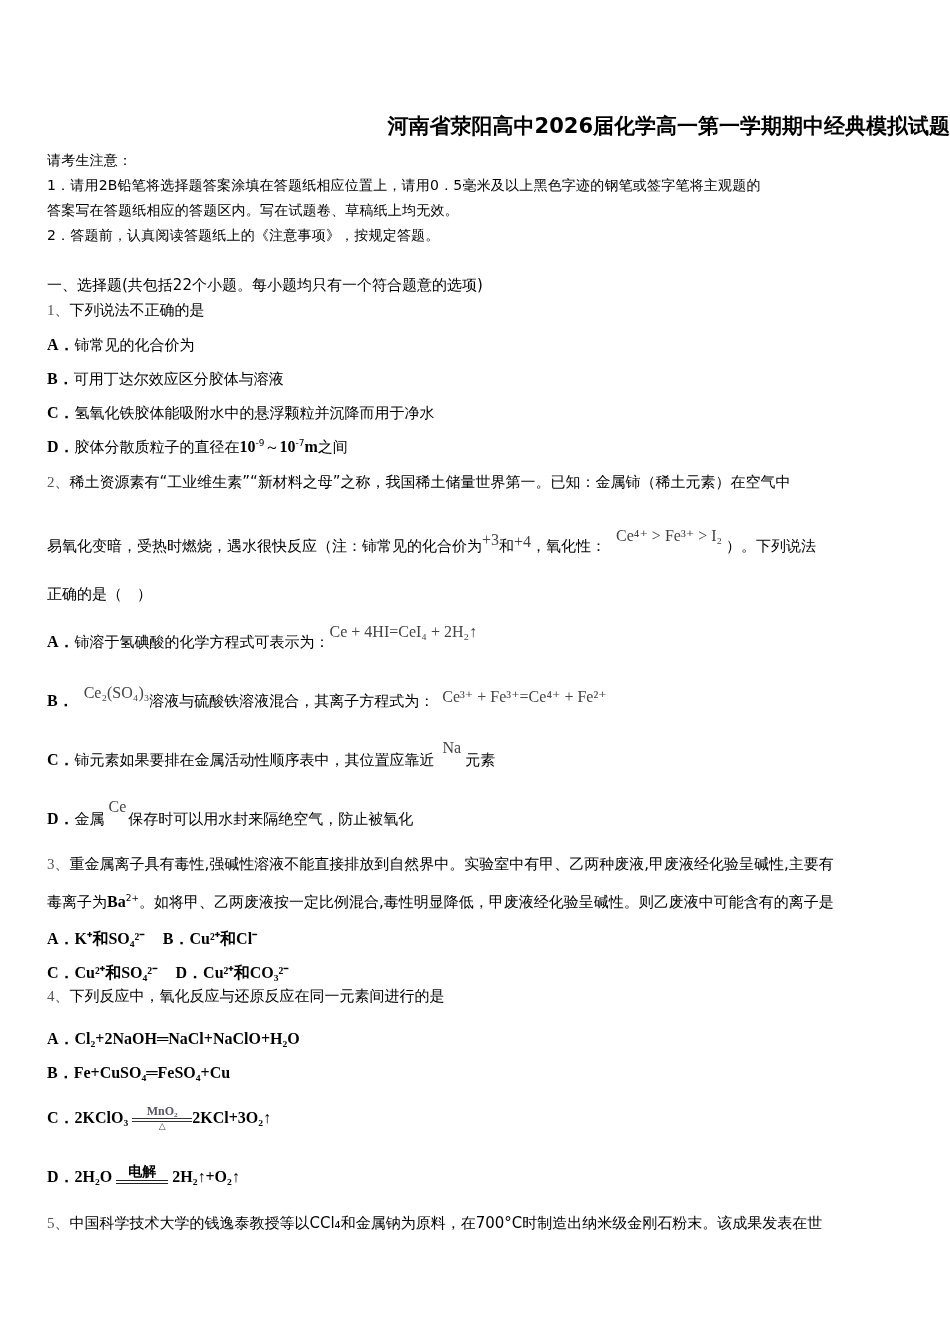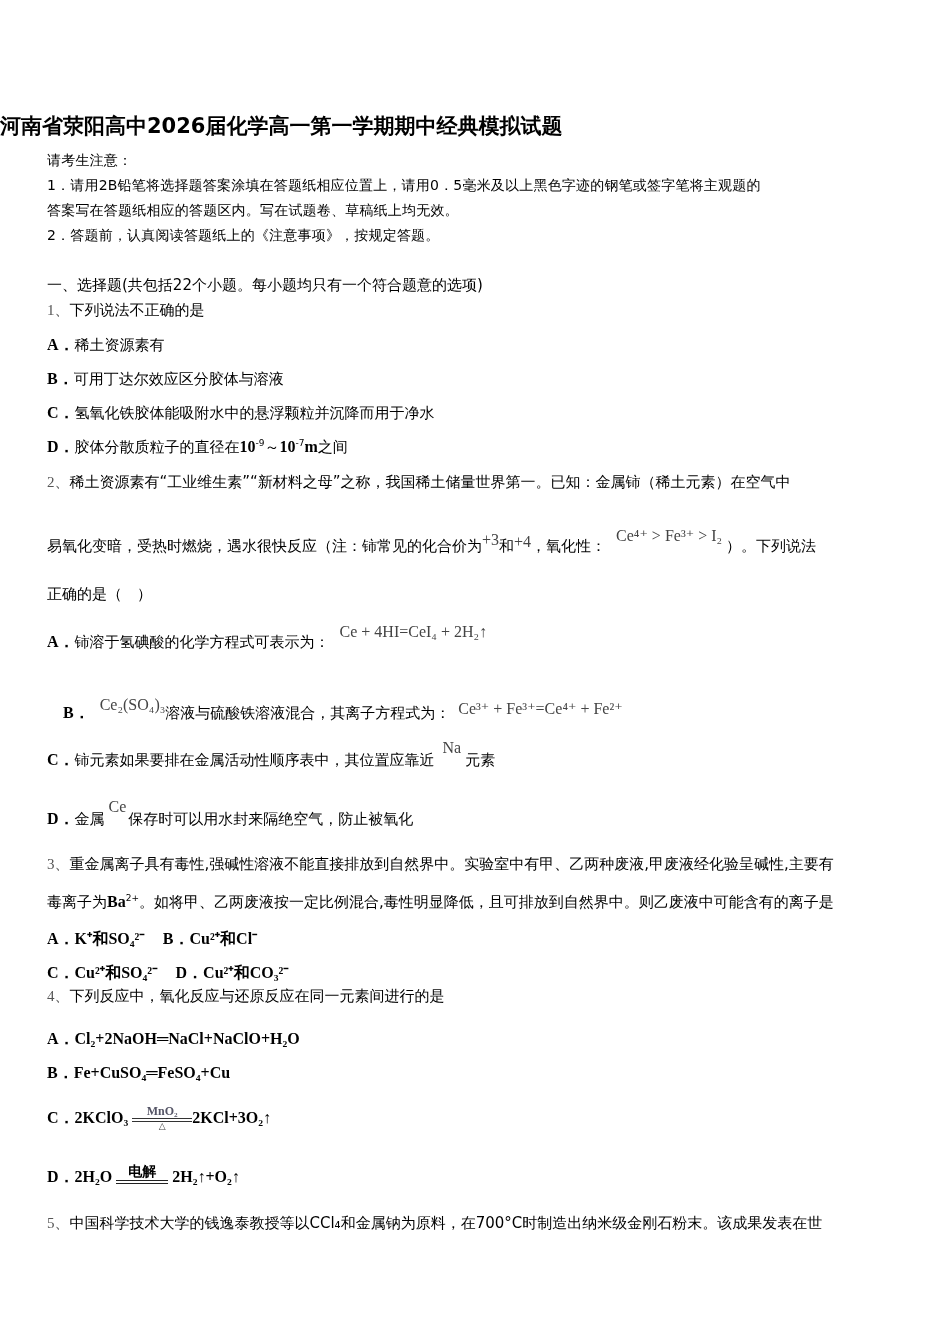--- a/index.html
+++ b/index.html
@@ -3,21 +3,21 @@
 <meta charset="utf-8">
 <style>
   html, body { margin: 0; padding: 0; background: #ffffff; }
   body {
     width: 950px; height: 1344px; position: relative; overflow: hidden;
     font-family: "DejaVu Serif", "Liberation Serif", serif;
     color: #000;
   }
   .abs { position: absolute; white-space: nowrap; }
   .title {
-    left: 0; width: 950px; top: 112px; text-align: left;
+    left: 0; width: 950px; top: 112px; text-align: right;
     font-family: "DejaVu Sans", "Liberation Sans", sans-serif;
     font-weight: bold; font-size: 21px; letter-spacing: 0px;
   }
   .notice { font-family: "DejaVu Sans", "Liberation Sans", sans-serif; font-size: 14px; letter-spacing: 0.2px; }
   .txt { font-size: 15px; }
   .sans { font-family: "DejaVu Sans", "Liberation Sans", sans-serif; }
   .lbl { font-family: "Liberation Serif", "DejaVu Serif", serif; font-weight: bold; font-size: 16px; }
   .num { font-family: "Liberation Serif", serif; color: #555; }
   .math { font-family: "Liberation Serif", "DejaVu Serif", serif; color: #444; font-size: 16px; }
   .formula { font-family: "Liberation Serif", serif; font-weight: bold; font-size: 16px; }
@@ -43,42 +43,42 @@
   <div class="abs notice" style="left:47px; top:202px;">答案写在答题纸相应的答题区内。写在试题卷、草稿纸上均无效。</div>
   <div class="abs notice" style="left:47px; top:227px;">2．答题前，认真阅读答题纸上的《注意事项》，按规定答题。</div>
 </div>
 
 <div class="abs txt sans" style="left:47px; top:276px;">一、选择题(共包括22个小题。每小题均只有一个符合题意的选项)</div>
 
 <div>
   <div class="abs txt sans" style="left:47px; top:301px;">
     <span class="num">1、</span><span>下列说法不正确的是</span>
   </div>
-  <div class="abs txt sans" style="left:47px; top:335px;"><span class="lbl">A．</span><span>稀土资源素有</span></div>
+  <div class="abs txt sans" style="left:47px; top:335px;"><span class="lbl">A．</span><span>铈常见的化合价为</span></div>
   <div class="abs txt sans" style="left:47px; top:369px;"><span class="lbl">B．</span><span>可用丁达尔效应区分胶体与溶液</span></div>
   <div class="abs txt sans" style="left:47px; top:403px;"><span class="lbl">C．</span><span>氢氧化铁胶体能吸附水中的悬浮颗粒并沉降而用于净水</span></div>
   <div class="abs txt sans" style="left:47px; top:437px;"><span class="lbl">D．</span><span>胶体分散质粒子的直径在</span><span class="formula">10</span><sup>-9</sup><span>～</span><span class="formula">10</span><sup>-7</sup><span class="formula">m</span><span>之间</span></div>
 </div>
 
 <div>
   <div class="abs txt sans" style="left:47px; top:473px;"><span class="num">2、</span><span>稀土资源素有“工业维生素”“新材料之母”之称，我国稀土储量世界第一。已知：金属铈（稀土元素）在空气中</span></div>
   <div class="abs txt sans" style="left:47px; top:536px;">
     <span>易氧化变暗，受热时燃烧，遇水很快反应（注：铈常见的化合价为</span><span class="math" style="position:relative; top:-6px;">+3</span><span>和</span><span class="math" style="position:relative; top:-4px;">+4</span><span>，氧化性：</span><span class="math" style="position:relative; top:-10px; margin:0 4px 0 10px;">Ce⁴⁺ &gt; Fe³⁺ &gt; I₂</span><span>）。下列说法</span>
   </div>
   <div class="abs txt sans" style="left:47px; top:585px;">正确的是（　）</div>
 
-  <div class="abs txt sans" style="left:47px; top:632px;"><span class="lbl">A．</span><span>铈溶于氢碘酸的化学方程式可表示为：</span><span class="math" style="position:relative; top:-10px; margin-left:10px;">Ce + 4HI=CeI₄ + 2H₂↑</span></div>
-  <div class="abs txt sans" style="left:63px; top:691px;margin-top:12px;"><span class="lbl">B．</span><span class="math" style="position:relative; top:-8px; margin-left:10px;">Ce₂(SO₄)₃</span><span>溶液与硫酸铁溶液混合，其离子方程式为：</span><span class="math" style="position:relative; top:-4px; margin-left:8px;">Ce³⁺ + Fe³⁺=Ce⁴⁺ + Fe²⁺</span></div>
+  <div class="abs txt sans" style="left:47px; top:632px;"><span class="lbl">A．</span><span>铈溶于氢碘酸的化学方程式可表示为：</span><span class="math" style="position:relative; top:-10px; margin-left:0;">Ce + 4HI=CeI₄ + 2H₂↑</span></div>
+  <div class="abs txt sans" style="left:47px; top:691px;"><span class="lbl">B．</span><span class="math" style="position:relative; top:-8px; margin-left:10px;">Ce₂(SO₄)₃</span><span>溶液与硫酸铁溶液混合，其离子方程式为：</span><span class="math" style="position:relative; top:-4px; margin-left:8px;">Ce³⁺ + Fe³⁺=Ce⁴⁺ + Fe²⁺</span></div>
   <div class="abs txt sans" style="left:47px; top:750px;"><span class="lbl">C．</span><span>铈元素如果要排在金属活动性顺序表中，其位置应靠近</span><span class="math" style="position:relative; top:-12px; margin:0 4px 8px 8px;">Na</span><span>元素</span></div>
   <div class="abs txt sans" style="left:47px; top:809px;"><span class="lbl">D．</span><span>金属</span><span class="math" style="position:relative; top:-12px; margin:5px 2px 0 4px;">Ce</span><span>保存时可以用水封来隔绝空气，防止被氧化</span></div>
 </div>
 
 <div>
   <div class="abs txt sans" style="left:47px; top:855px;"><span class="num">3、</span><span>重金属离子具有毒性,强碱性溶液不能直接排放到自然界中。实验室中有甲、乙两种废液,甲废液经化验呈碱性,主要有</span></div>
-  <div class="abs txt sans" style="left:47px; top:893px;"><span>毒离子为</span><span class="formula">Ba</span><sup>2+</sup><span>。如将甲、乙两废液按一定比例混合,毒性明显降低，且可排放到自然界中。则乙废液中可能含有的离子是</span></div>
+  <div class="abs txt sans" style="left:47px; top:893px;"><span>毒离子为</span><span class="formula">Ba</span><sup>2+</sup><span>。如将甲、乙两废液按一定比例混合,毒性明显降低，甲废液经化验呈碱性。则乙废液中可能含有的离子是</span></div>
   <div class="abs txt formula" style="left:47px; top:927px;">
     <span>A．K⁺和SO₄²⁻</span>
     <span style="margin-left:14px;">B．Cu²⁺和Cl⁻</span>
   </div>
   <div class="abs txt formula" style="left:47px; top:961px;">
     <span>C．Cu²⁺和SO₄²⁻</span>
     <span style="margin-left:14px;">D．Cu²⁺和CO₃²⁻</span>
   </div>
 </div>
 

